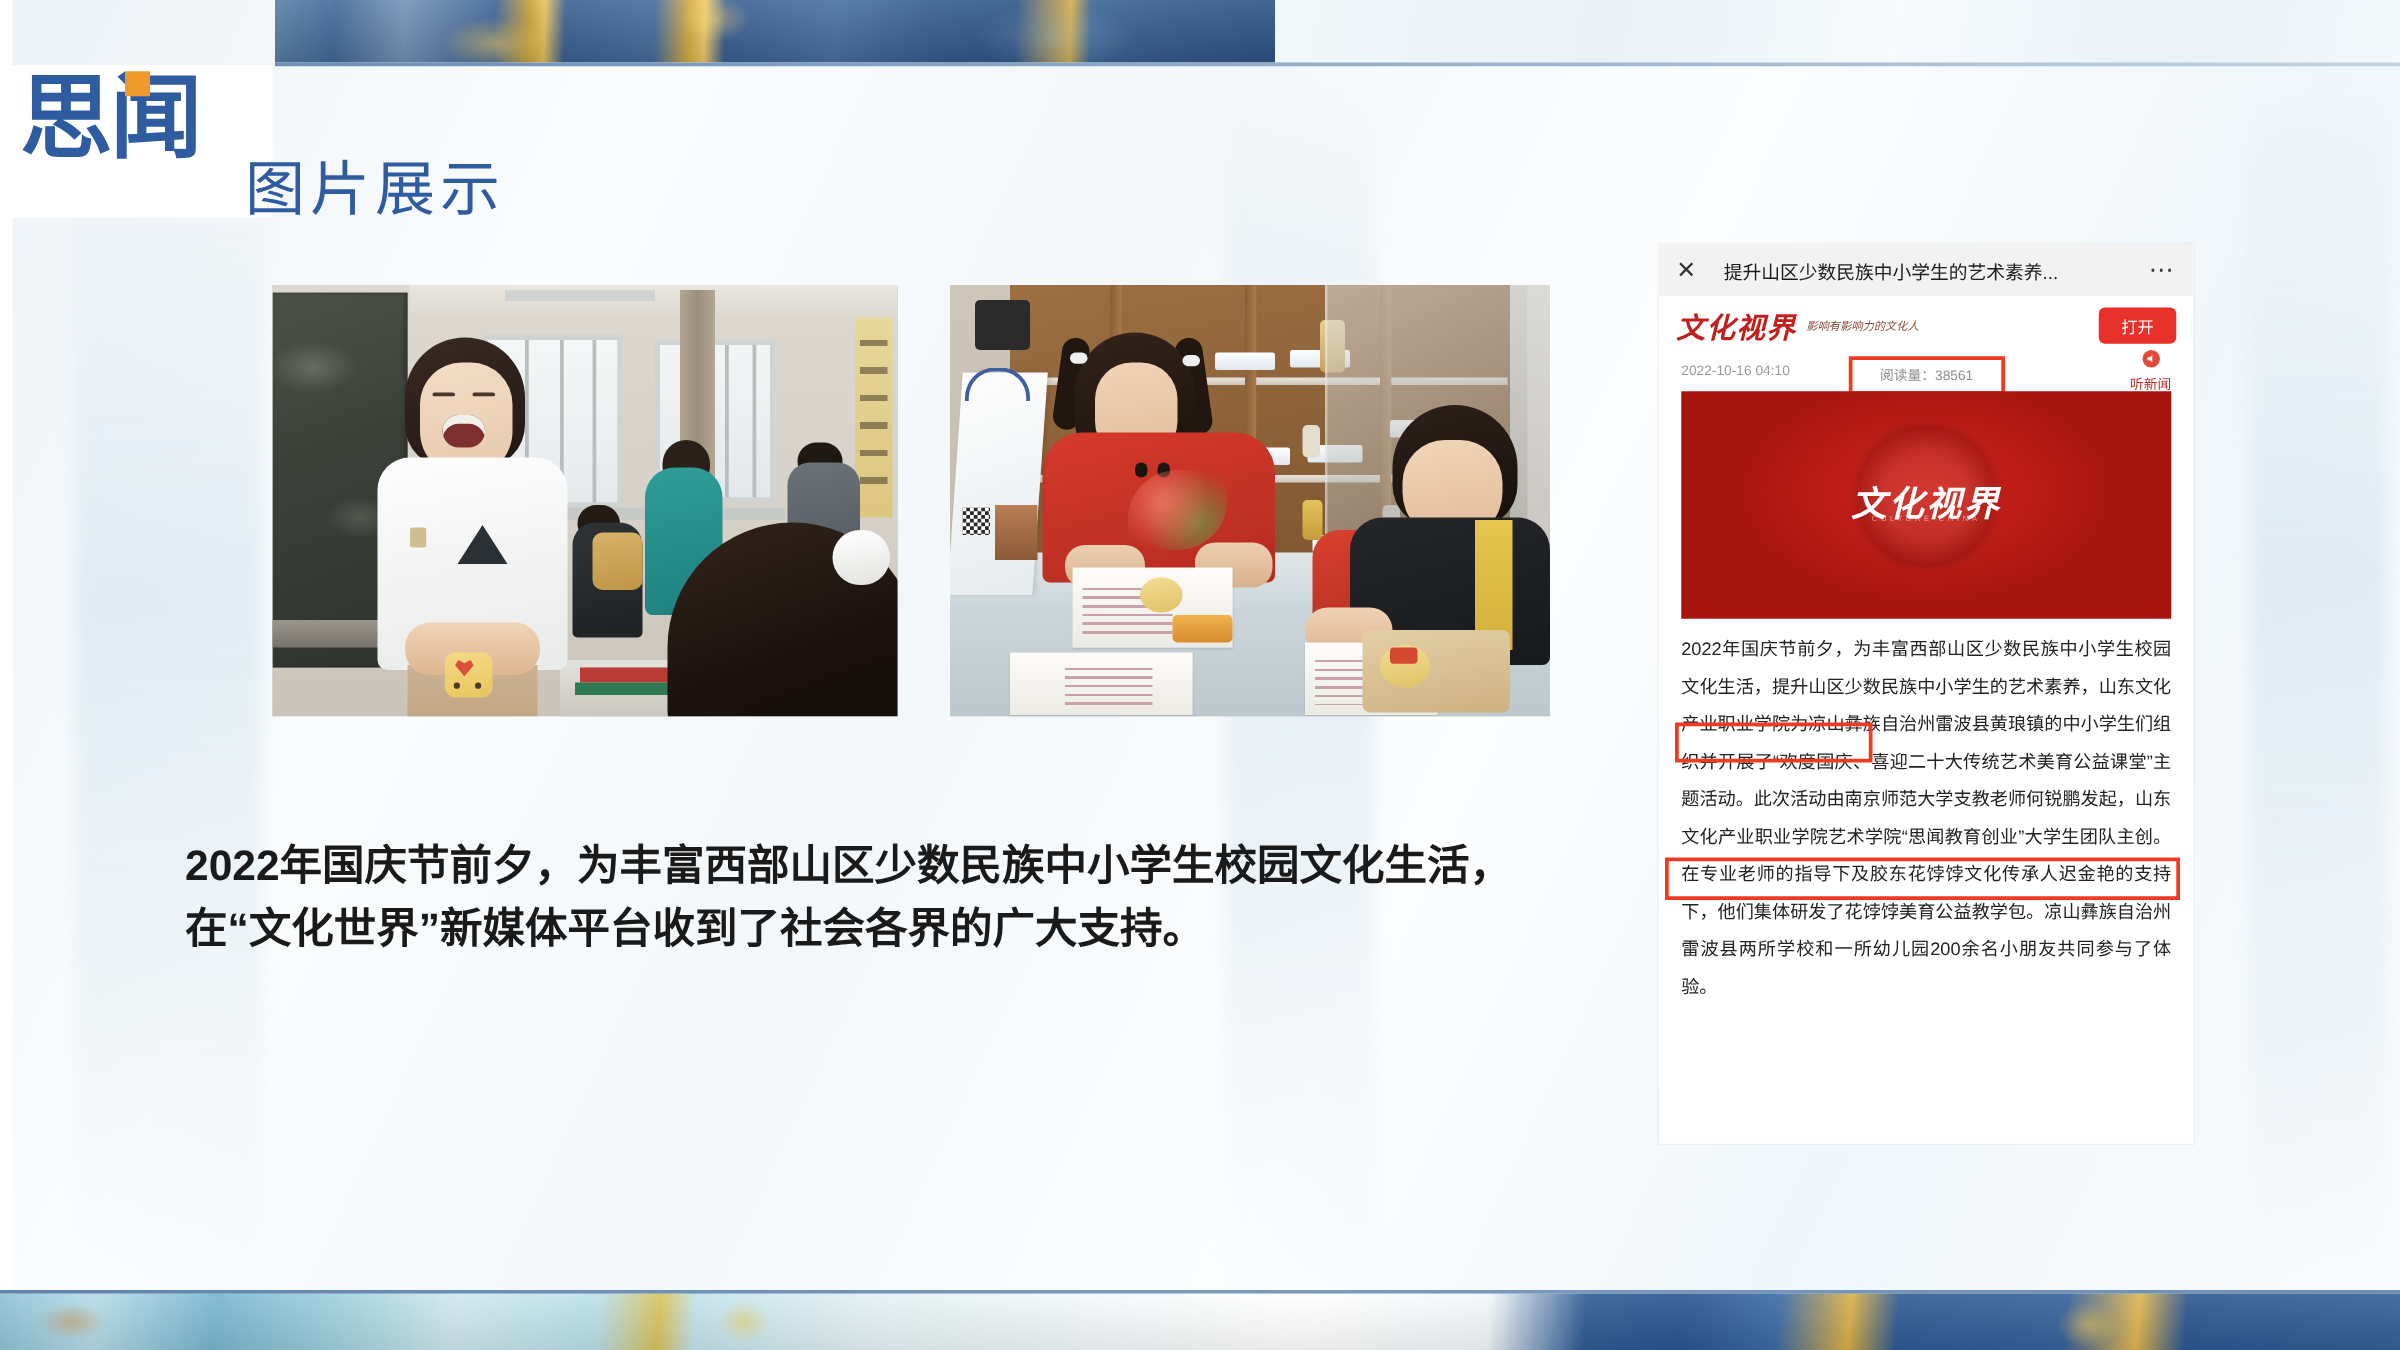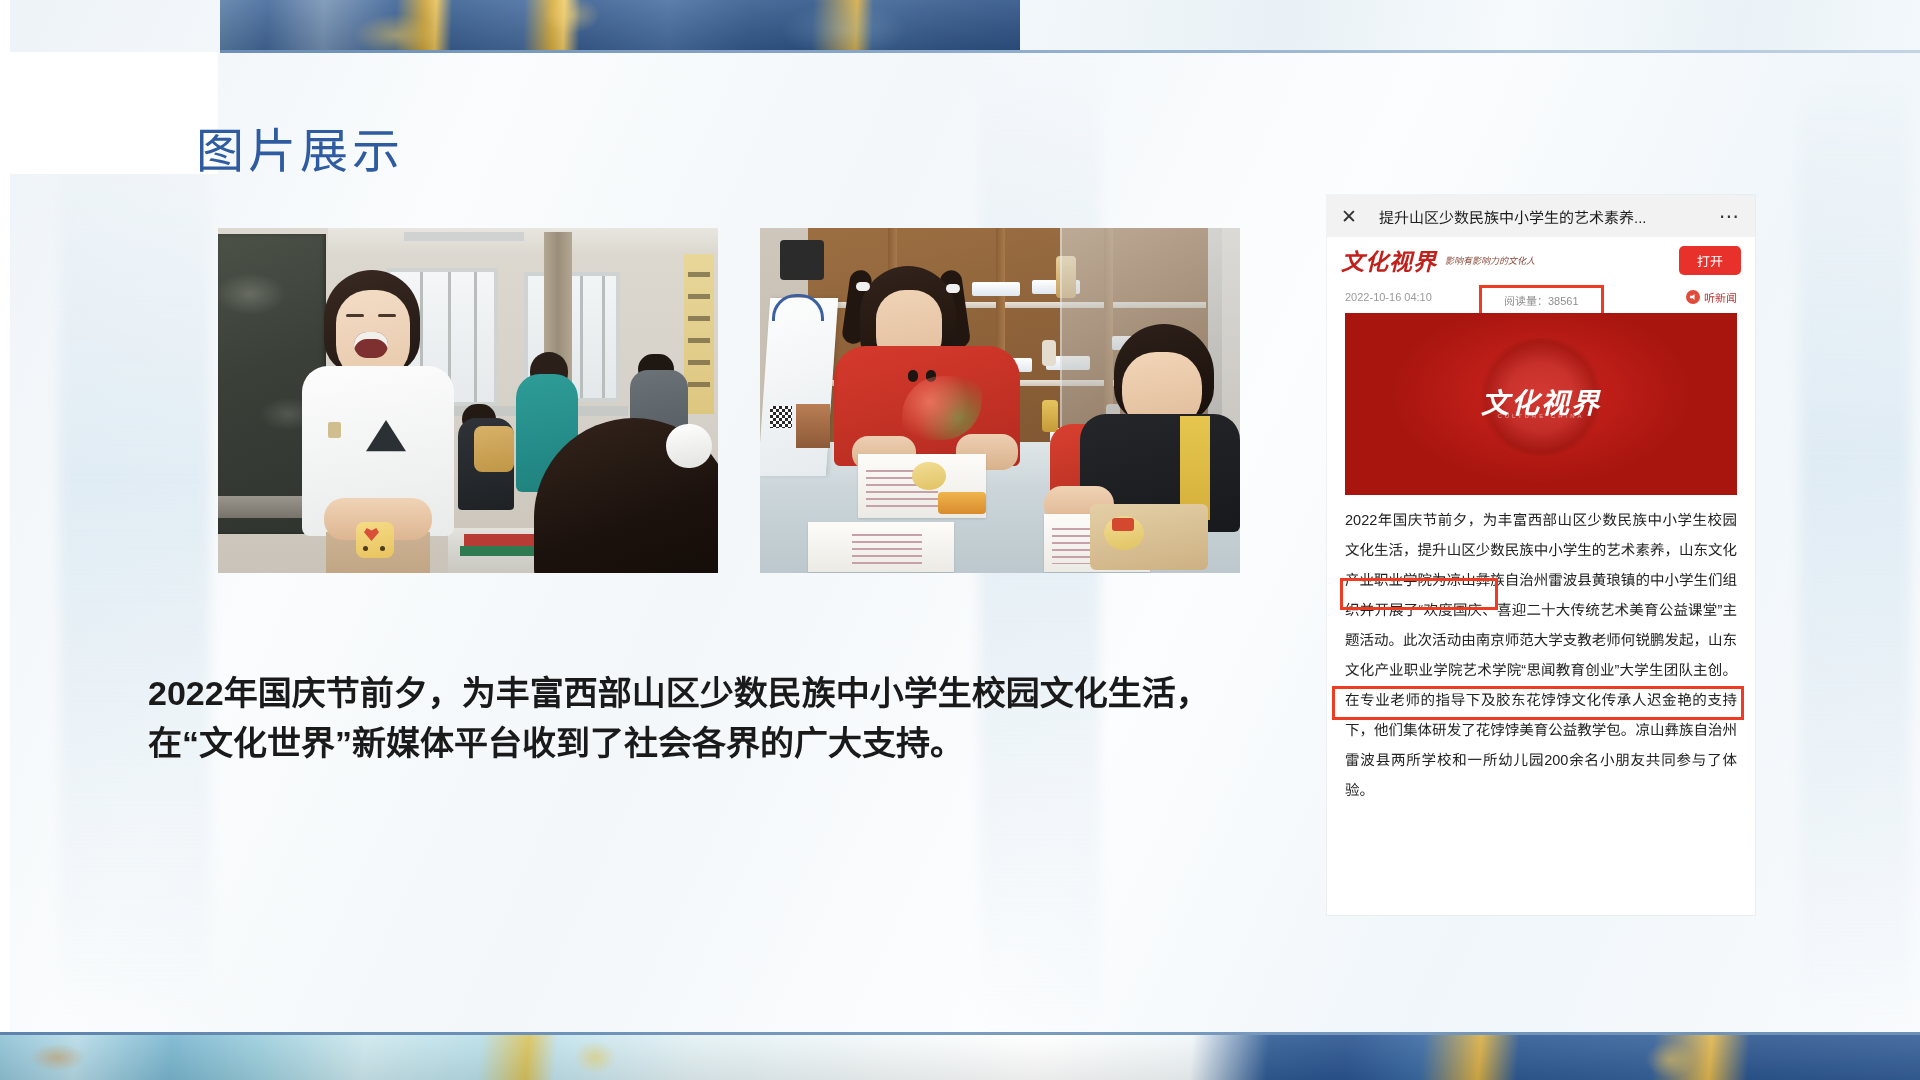--- a/index.html
+++ b/index.html
@@ -441,20 +441,21 @@
   }
   .meta-reads { font-size: 11px; color: #8f8f8f; white-space: nowrap; }
   .meta-listen {
     margin-left: auto;
     display: flex;
     align-items: center;
     gap: 4px;
     font-size: 11px;
     color: #b33;
     cursor: pointer;
+    flex-direction: column;
   }
   .listen-ic {
     width: 14px; height: 14px; border-radius: 7px;
     background: #e24a3a;
     position: relative;
   }
   .listen-ic::after {
     content:""; position:absolute; left:4px; top:4px;
     width:6px; height:6px; background:#fff;
     clip-path: polygon(0 30%, 40% 30%, 75% 0, 75% 100%, 40% 70%, 0 70%);
@@ -548,20 +549,24 @@
   <div class="bg-streak" style="left:980px;top:60px;width:120px;height:980px;"></div>
   <div class="bg-streak" style="left:1800px;top:80px;width:110px;height:940px;"></div>
 
   <div class="top-right-wash"></div>
   <div class="top-band"></div>
   <div class="top-rule"></div>
 
   <div class="left-gutter"></div>
   <div class="logo-panel"></div>
 
+  <div class="logo">
+    <div class="logo-text">思闻</div>
+    <div class="logo-accent"></div>
+  </div>
 
   <div class="page-title">图片展示</div>
 
   <div class="photo photo-left">
     <div class="ph-scene">
       <div class="lp-wall"></div>
       <div class="lp-ceil"></div>
       <div class="lp-light"></div>
       <div class="lp-board"></div>
       <div class="lp-ledge"></div>

